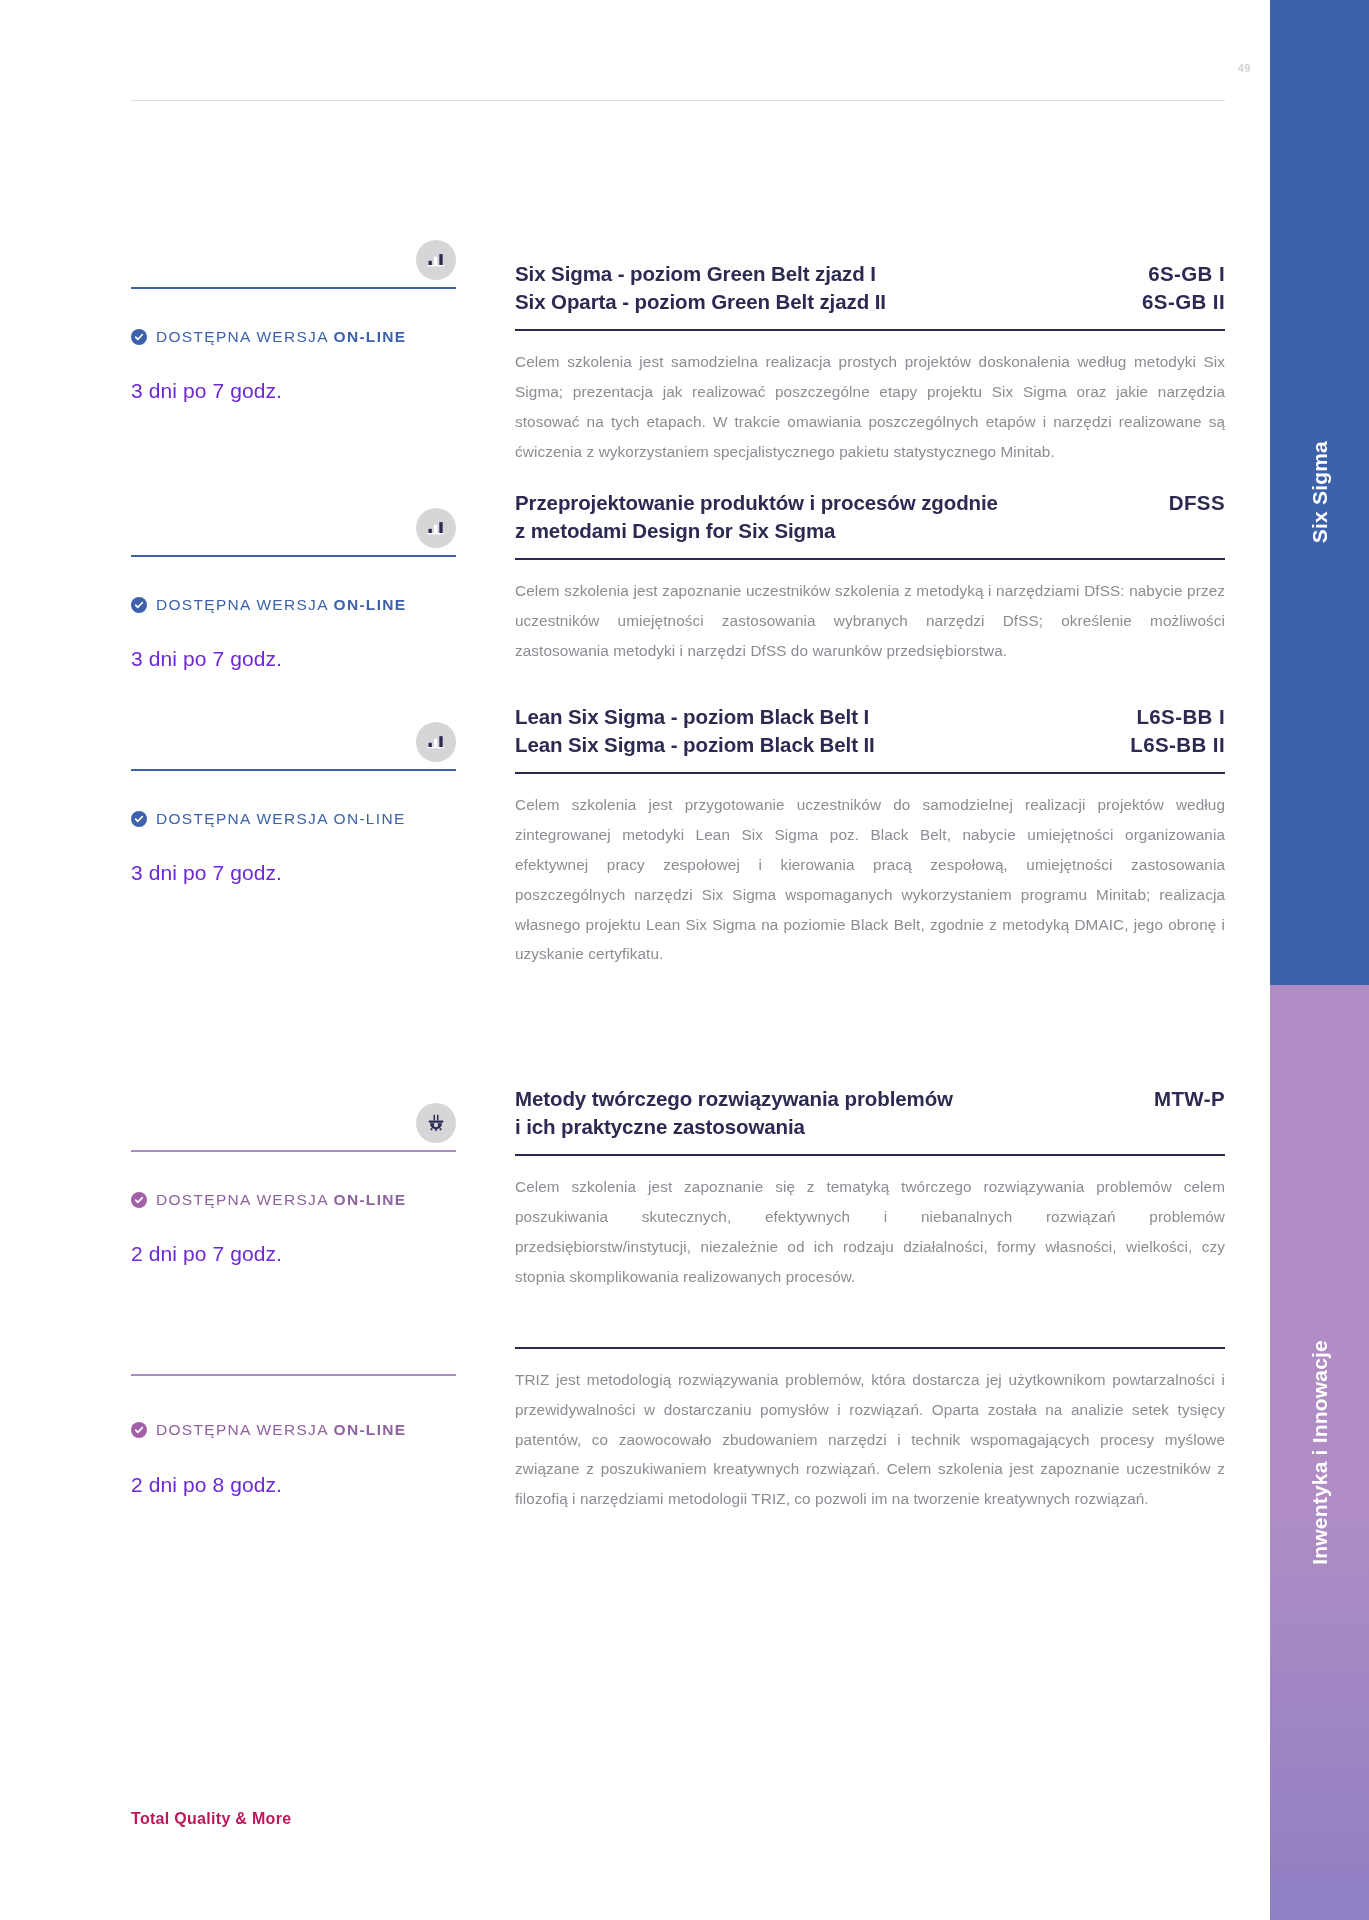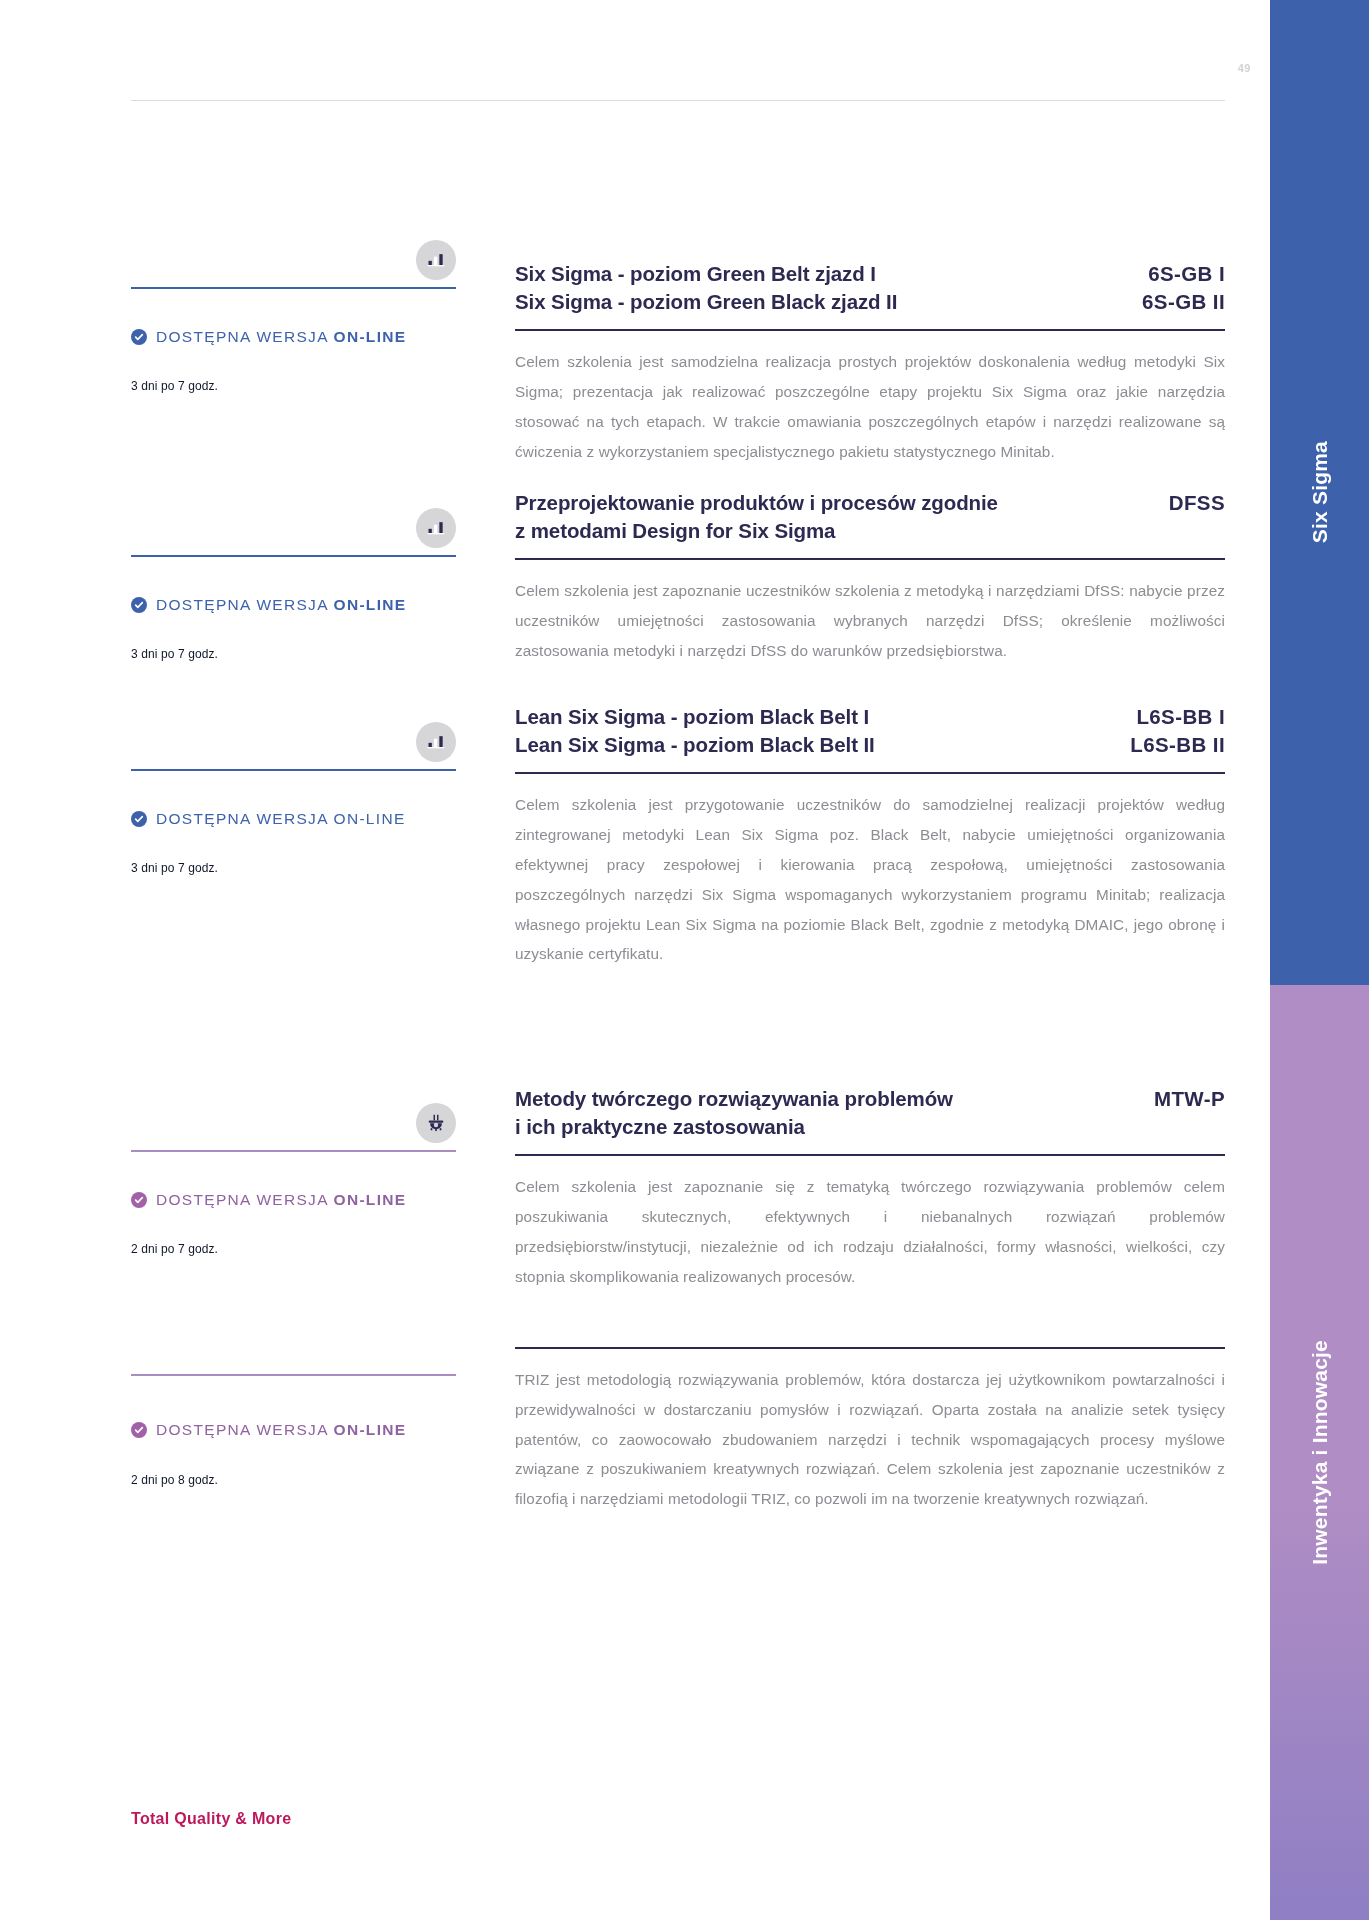--- a/index.html
+++ b/index.html
@@ -124,22 +124,22 @@
     letter-spacing: 1.3px;
     font-weight: normal;
   }
   .online-label .strong { font-weight: bold; }
   .lab-blue { color: #3d62ab; }
   .lab-purple { color: #8f62a0; }
 
   .duration {
     position: absolute;
     left: 0;
-    font-size: 12px;
-    color: #0f172a;
+    font-size: 21px;
+    color: #6d28d9;
     letter-spacing: .1px;
     white-space: nowrap;
   }
 
   
   .course-head {
     display: flex;
     justify-content: space-between;
     align-items: flex-start;
     gap: 20px;
@@ -221,21 +221,21 @@
       </span>
       <span class="online-label lab-blue"><span>DOSTĘPNA WERSJA </span><span class="strong">ON-LINE</span></span>
     </div>
     <div class="duration" style="top:139px;">3 dni po 7 godz.</div>
   </div>
 
   <div class="right-col block" style="top:220px;margin-top:40px;">
     <div class="course-head">
       <div class="course-title">
         <div>Six Sigma - poziom Green Belt zjazd I</div>
-        <div>Six Sigma - poziom Green Black zjazd II</div>
+        <div>Six Oparta - poziom Green Belt zjazd II</div>
       </div>
       <div class="course-code">
         <div>6S-GB I</div>
         <div>6S-GB II</div>
       </div>
     </div>
     <div class="head-rule"></div>
     <div class="course-body">Celem szkolenia jest samodzielna realizacja prostych projektów doskonalenia według metodyki Six Sigma; prezentacja jak realizować poszczególne etapy projektu Six Sigma oraz jakie narzędzia stosować na tych etapach. W trakcie omawiania poszczególnych etapów i narzędzi realizowane są ćwiczenia z wykorzystaniem specjalistycznego pakietu statystycznego Minitab.</div>
   </div>
 

